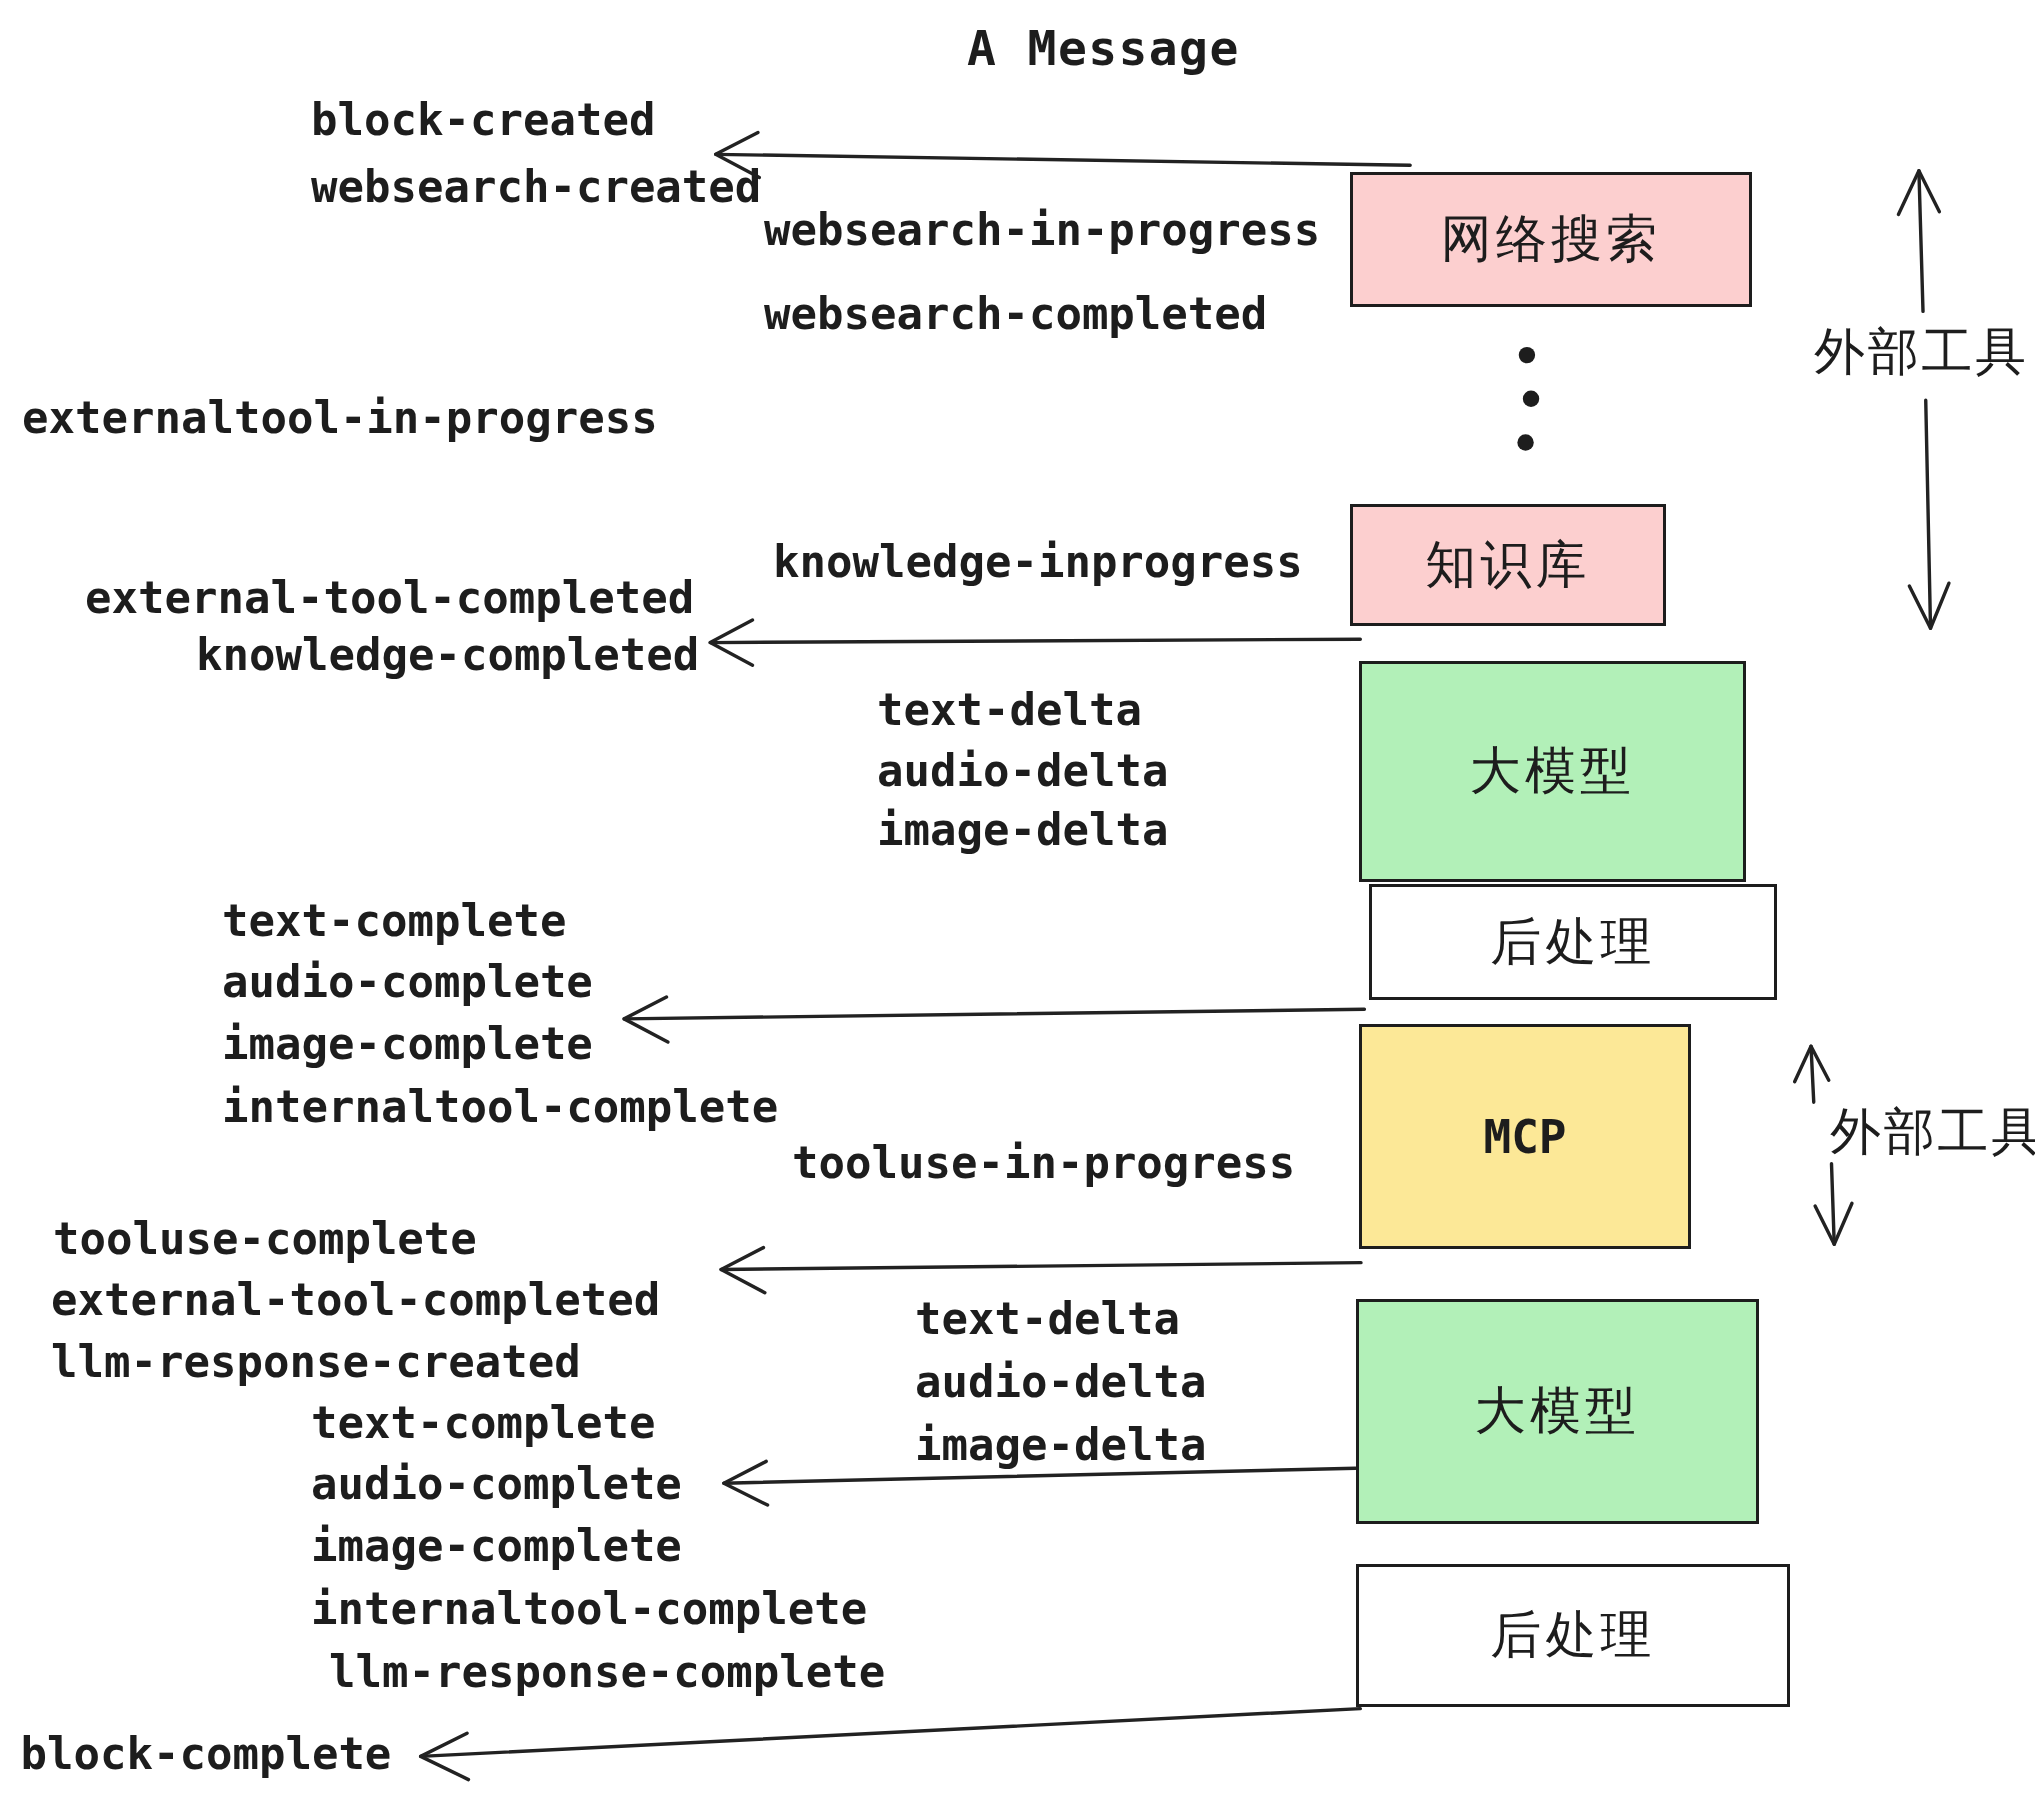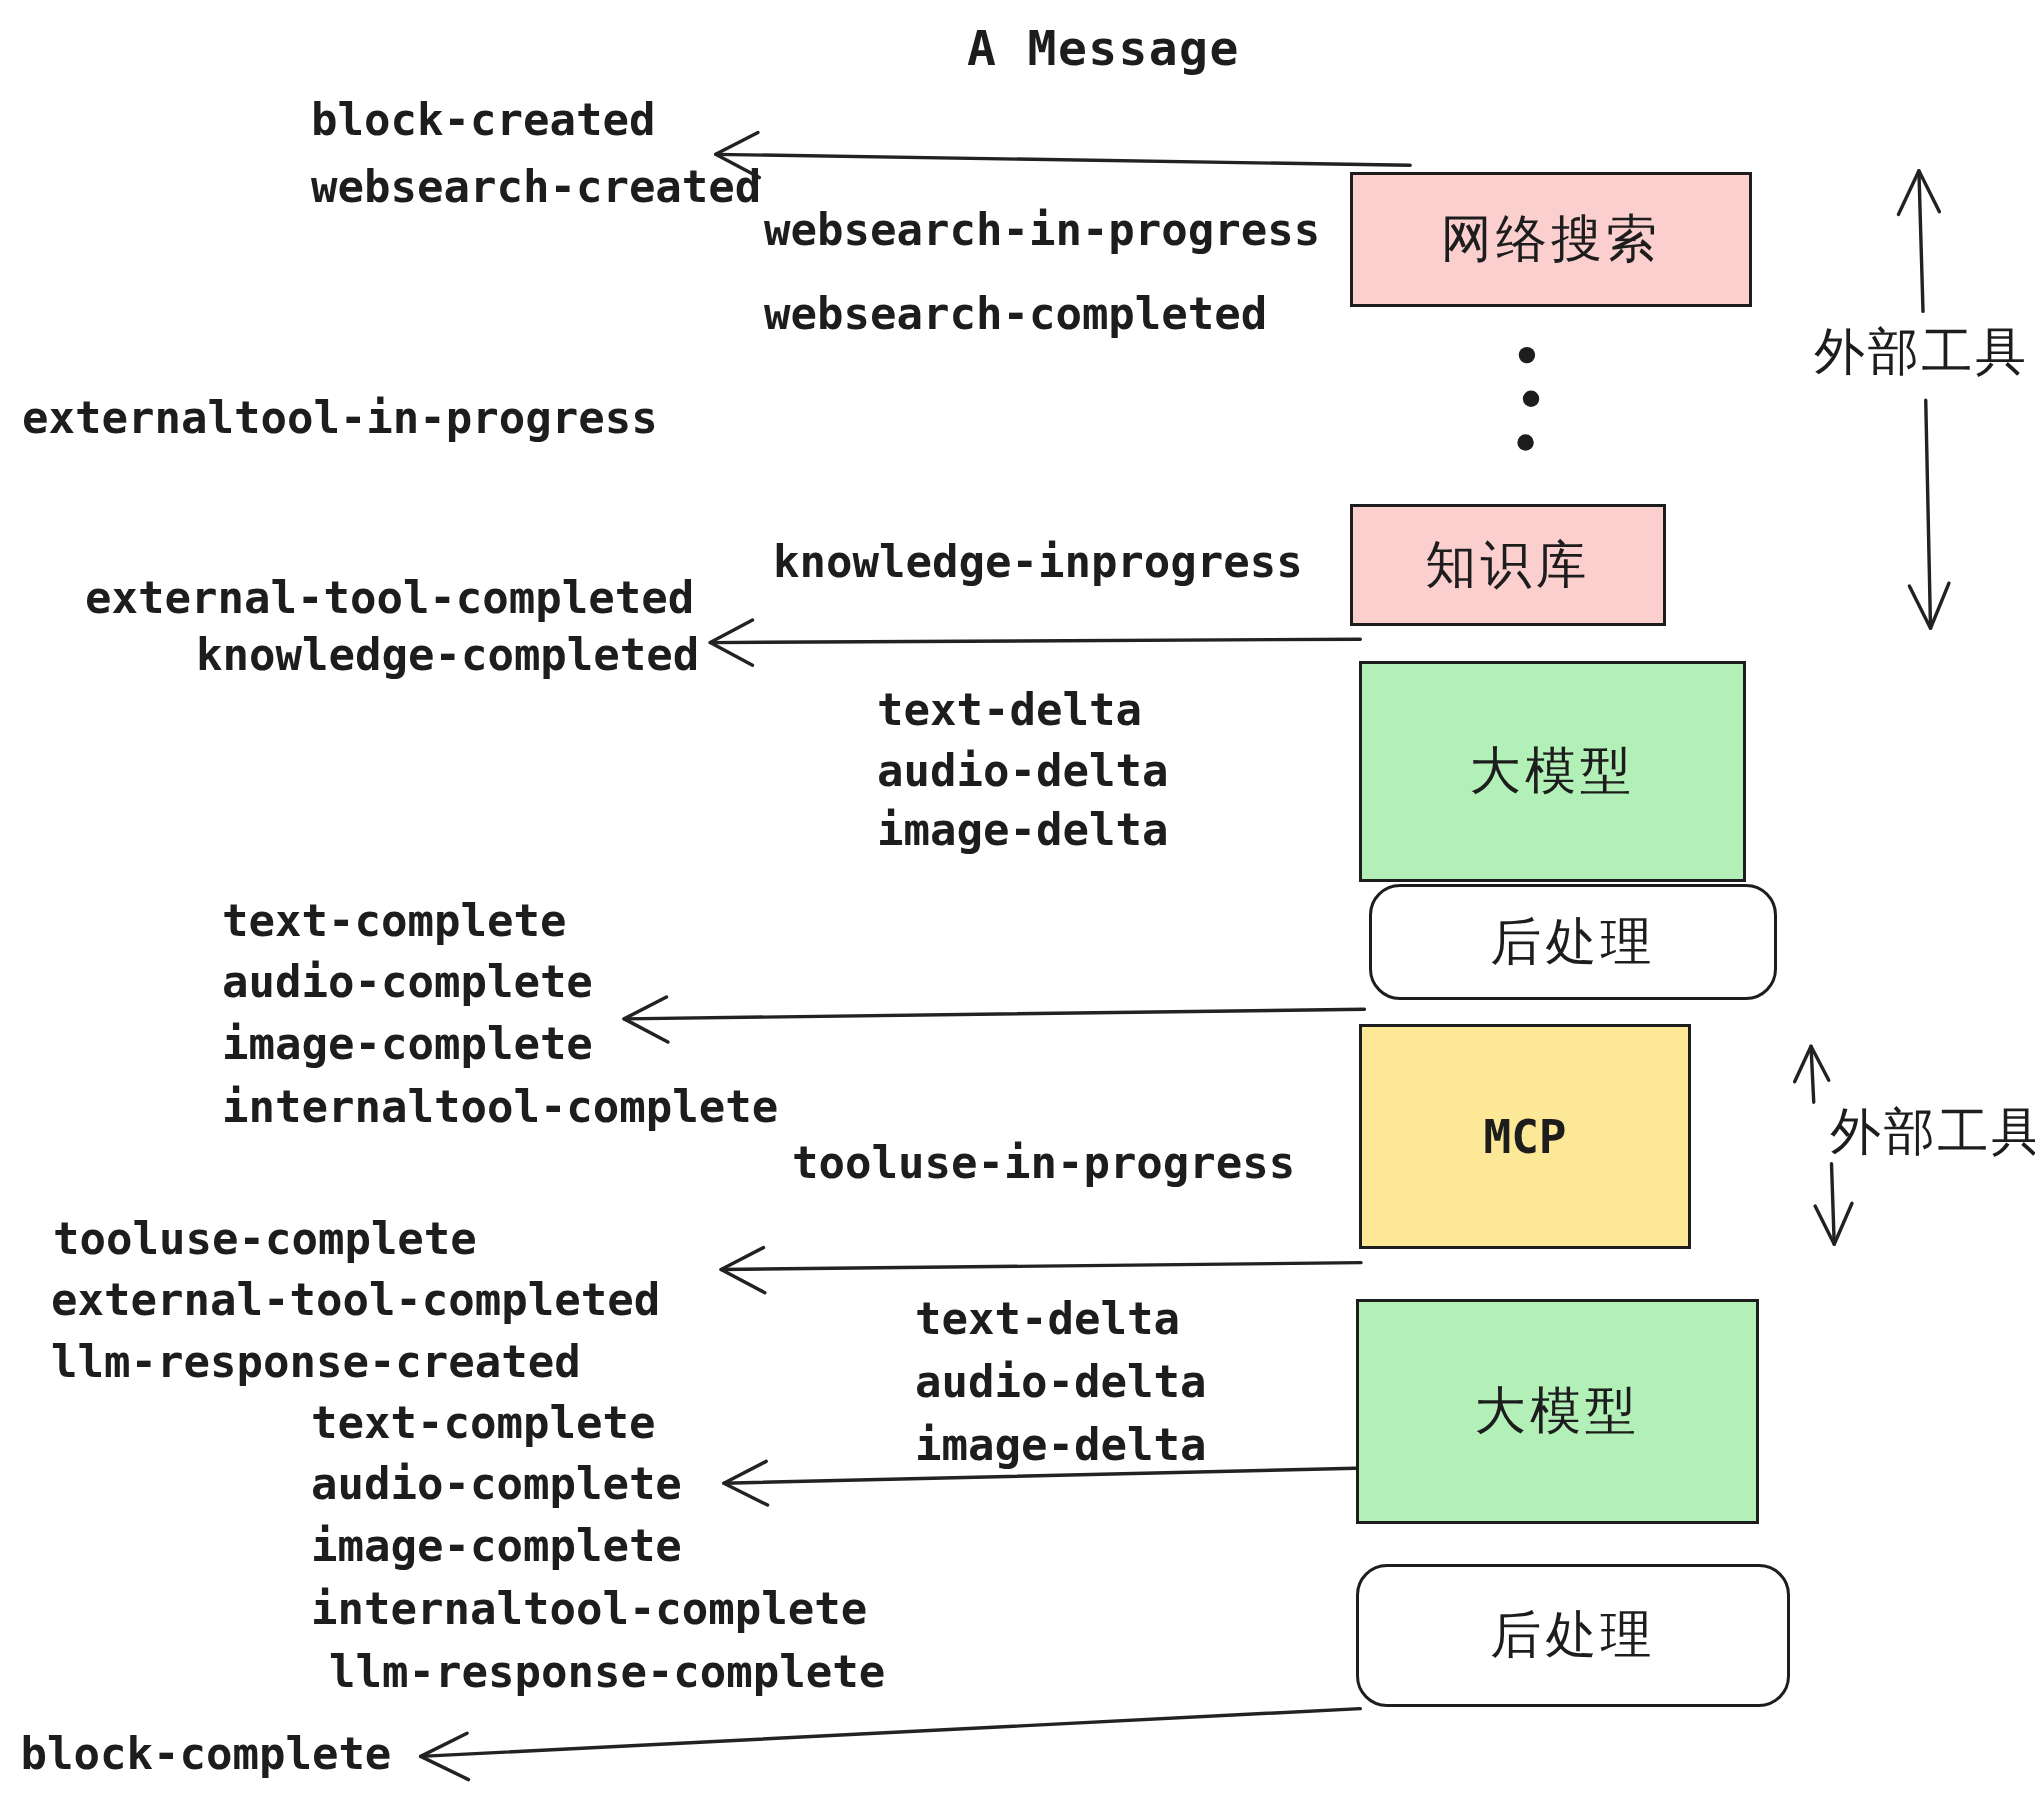--- a/index.html
+++ b/index.html
@@ -48,21 +48,21 @@
   .box .mono-label{
     font-family:"DejaVu Sans Mono","Liberation Mono",monospace;
     font-size:46px;
     font-weight:bold;
     color:#1d1d1d;
     white-space:nowrap;
   }
   .pink{background:#fccfcf;align-items:center;}
   .green{background:#b2f0b8;margin-top:24px;}
   .yellow{background:#fce897;}
-  .white{background:#ffffff;border-radius:31px;}
+  .white{background:#ffffff;}
   .side-note{
     position:absolute;
     font-family:"DejaVu Sans","Liberation Sans",sans-serif;
     font-size:51px;
     letter-spacing:2.7px;
     color:#1d1d1d;
     white-space:nowrap;
     transform:translateY(-50%);
   }
 </style>

